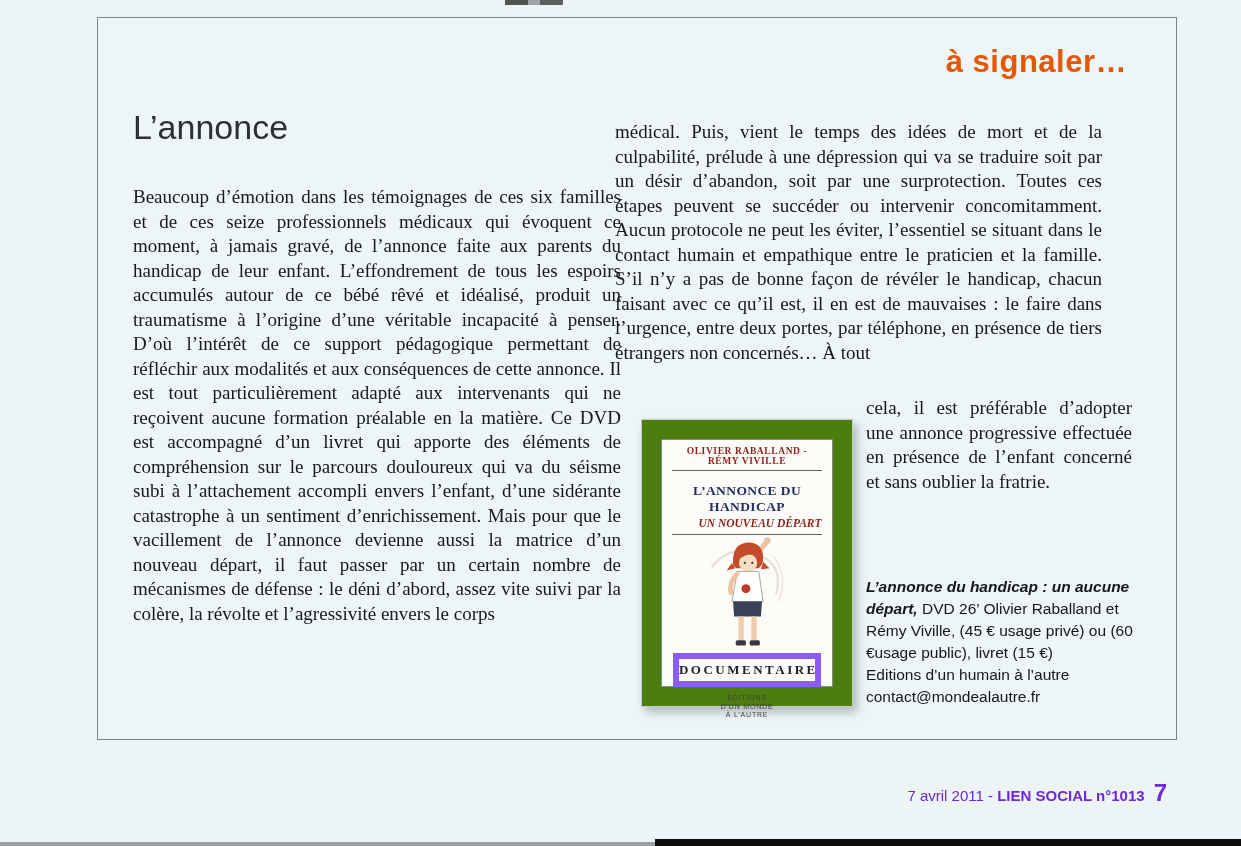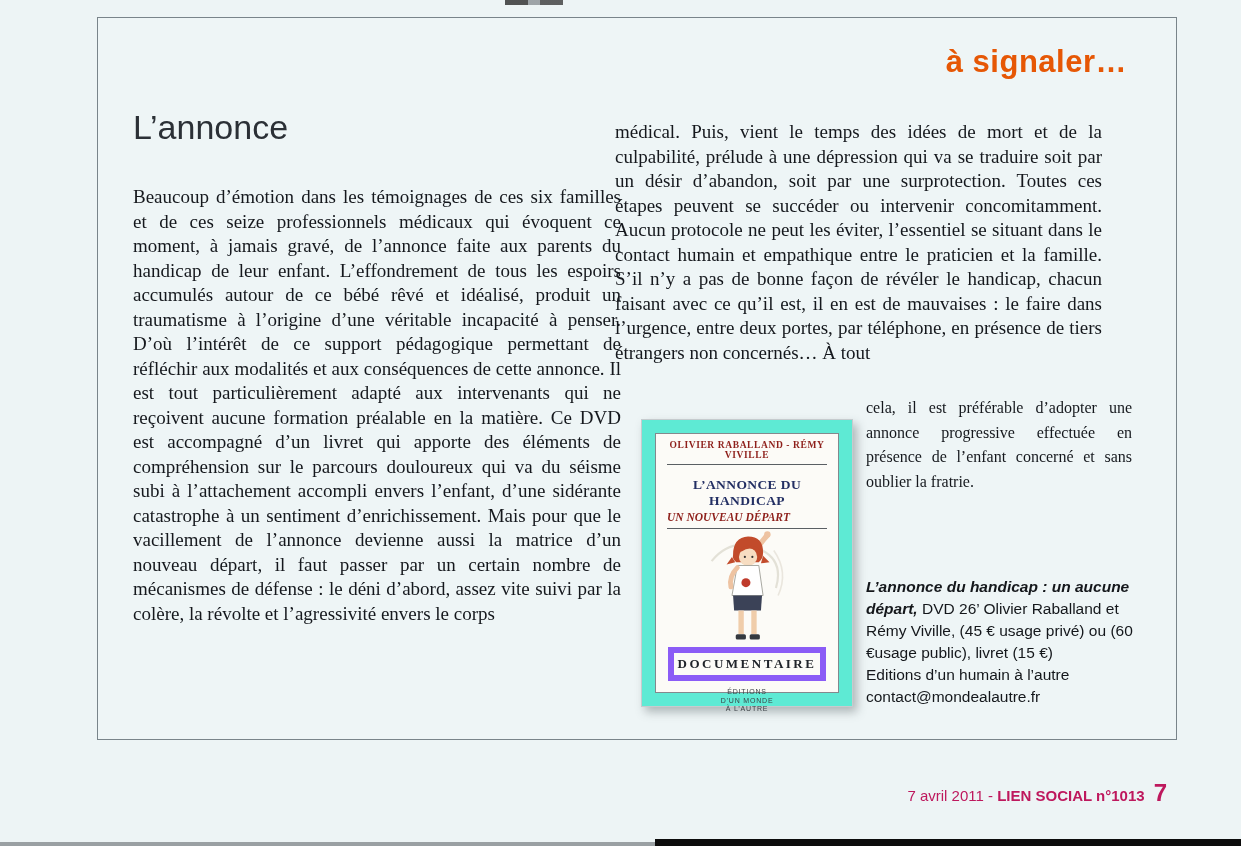--- a/index.html
+++ b/index.html
@@ -51,49 +51,49 @@
     font-size: 19px; line-height: 24.5px;
     text-align: justify;
   }
   .col-right-top {
     position: absolute; left: 615px; top: 120px; width: 487px;
     font-size: 19px; line-height: 24.5px;
     text-align: justify;
   }
   .wrap-text {
     position: absolute; left: 866px; top: 396px; width: 266px;
-    font-size: 16px; line-height: 24.5px;
+    font-size: 19px; line-height: 24.5px;
     text-align: justify;
   }
   .caption {
     position: absolute; left: 866px; top: 576px; width: 272px;
     font-family: "Liberation Sans", sans-serif;
     font-size: 15.5px; line-height: 22px;
     color: #14171b;
   }
   .caption .caption-title { font-weight: bold; font-style: italic; }
   .caption .caption-line { margin: 0; }
   .footer {
     position: absolute; top: 779px; right: 74px;
     font-family: "Liberation Sans", sans-serif;
     font-size: 15px;
-    color: #be185d;
+    color: #6d28d9;
     display: flex; align-items: baseline; gap: 9px;
   }
   .footer .footer-issue { font-weight: bold; }
   .footer .footer-page { font-weight: bold; font-size: 24px; }
 
   
   .dvd-cover {
     position: absolute; left: 641px; top: 419px; width: 212px; height: 288px;
-    background: #5eead4;
+    background: #4d7c0f;
     border: 1px solid #c6cbce;
     box-shadow: 4px 5px 9px rgba(55, 65, 70, 0.35);
     box-sizing: border-box;
-    padding: 13px;
+    padding: 19px;
   }
   .cover-inner {
     width: 100%; height: 100%; box-sizing: border-box;
     border: 1px solid #83898d;
     background: #fcfbf7;
     display: flex; flex-direction: column; align-items: center;
     padding: 6px 4px 4px 4px;
   }
   .cover-authors {
     font-family: "Liberation Serif", serif;
@@ -105,21 +105,21 @@
     width: 92%;
   }
   .cover-title {
     font-family: "Liberation Serif", serif;
     font-size: 13.5px; font-weight: bold; letter-spacing: 0.4px;
     color: #232f63; text-align: center; margin-top: 12px;
   }
   .cover-subtitle {
     font-family: "Liberation Serif", serif;
     font-size: 11.5px; font-weight: bold; font-style: italic;
-    color: #8e1f1a; text-align: left; margin-top: 2px;
+    color: #8e1f1a; text-align: right; margin-top: 2px;
     padding-bottom: 5px;
     border-bottom: 1px solid #5a5f63;
     width: 92%;
   }
   .cover-art { flex: 1; display: flex; align-items: center; justify-content: center; width: 100%; }
   .cover-banner {
     font-family: "Liberation Serif", serif;
     font-size: 13px; font-weight: bold; letter-spacing: 2.5px;
     color: #20242a; text-align: center;
     border: 6px solid #8b5cf6;

